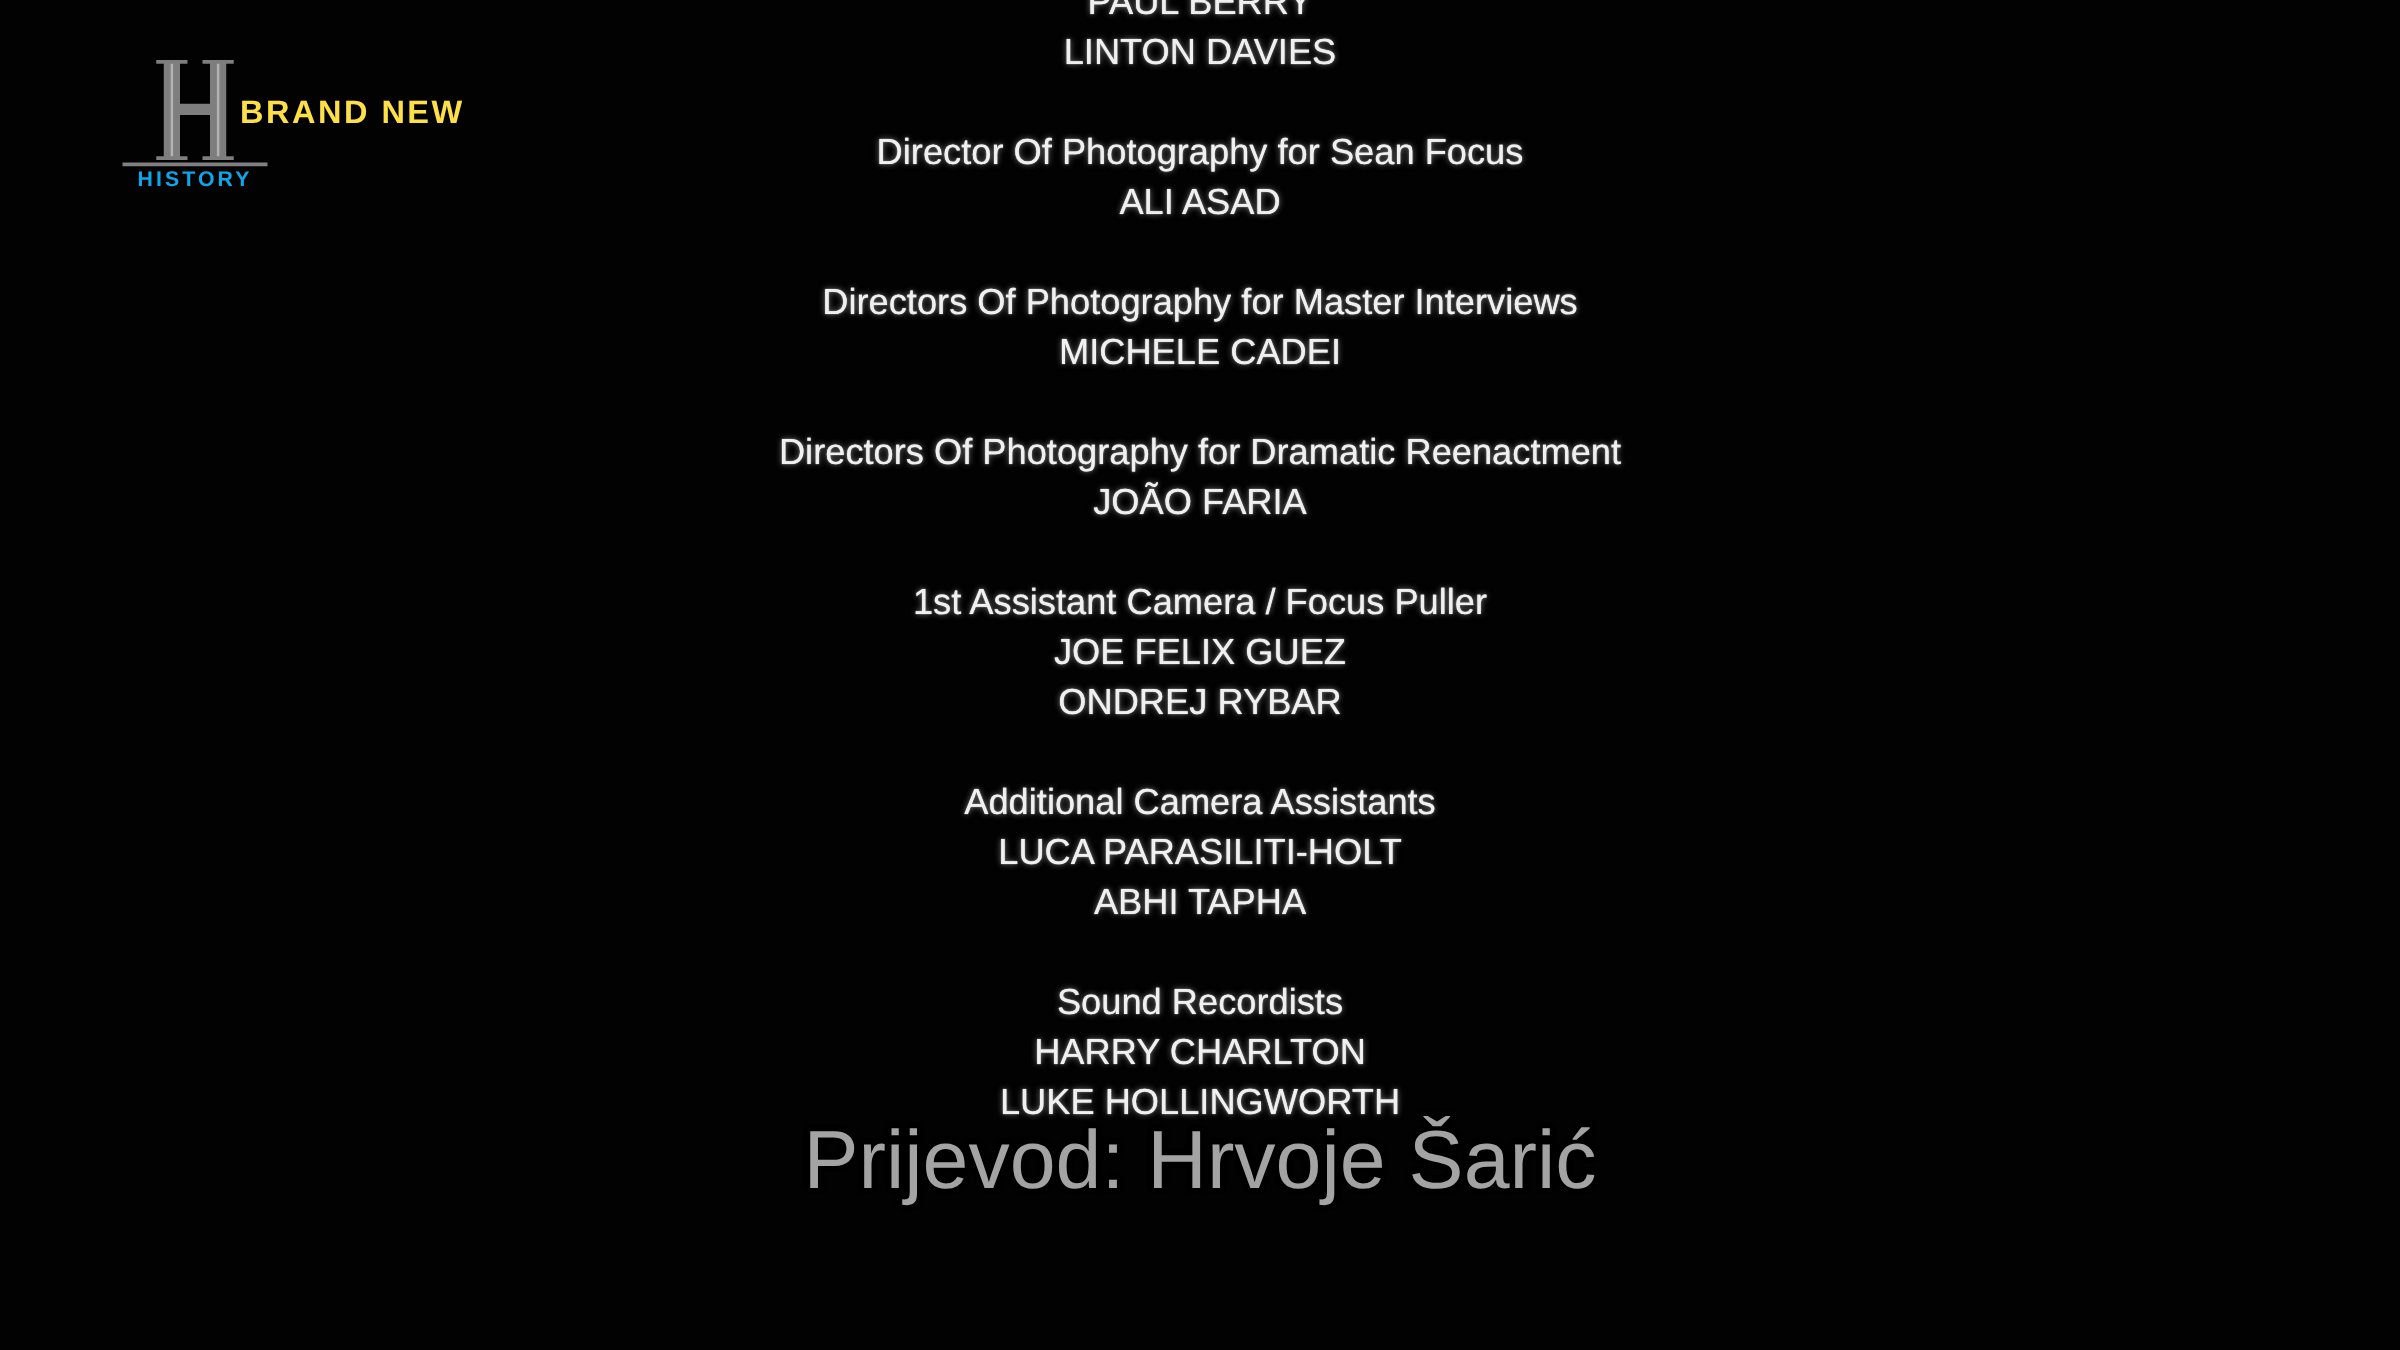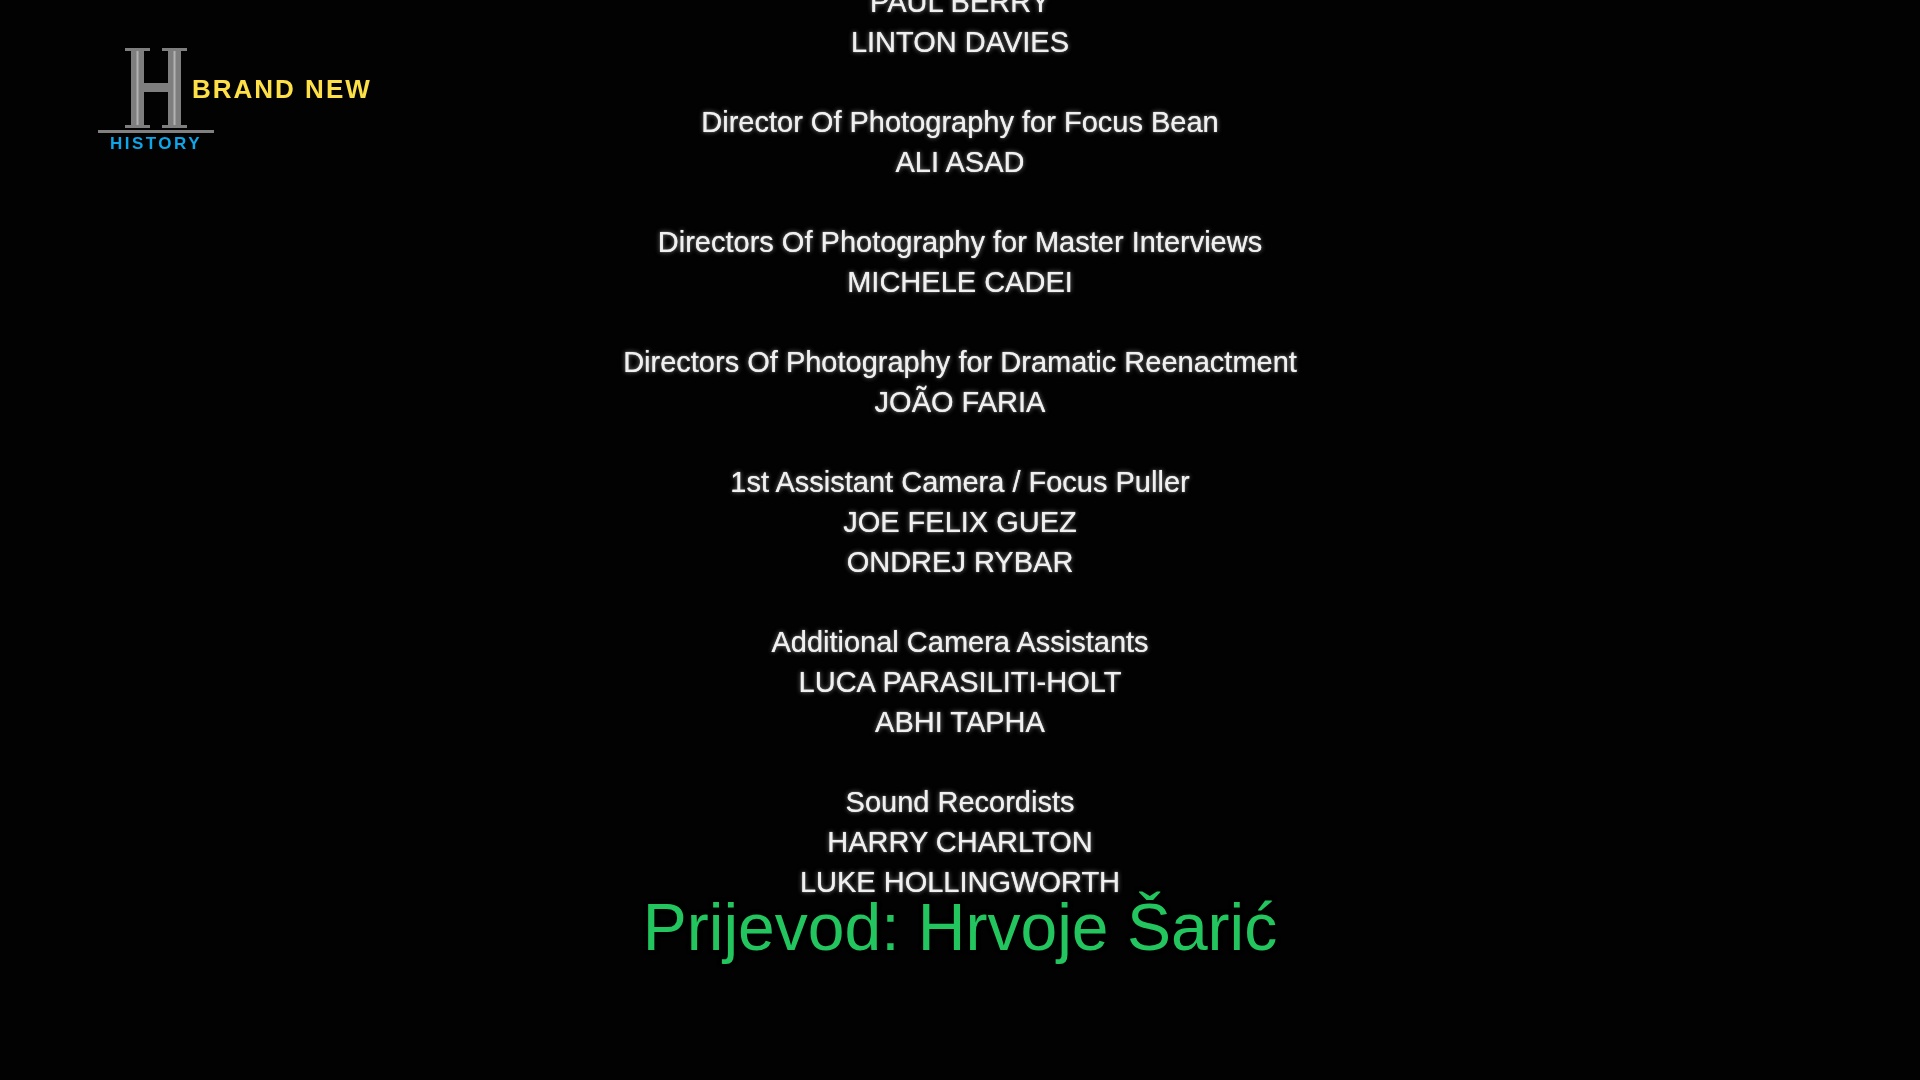--- a/index.html
+++ b/index.html
@@ -75,21 +75,21 @@
 
   
   .subtitle {
     position: absolute;
     left: 0;
     top: 891px;
     width: 100%;
     line-height: 72px;
     text-align: center;
     font-size: 66px;
-    color: #22c55e;
+    color: #a3a3a3;
     z-index: 5;
     white-space: nowrap;
     text-shadow: 2px 2px 3px rgba(0,0,0,0.85), -2px -2px 3px rgba(0,0,0,0.85),
                  2px -2px 3px rgba(0,0,0,0.85), -2px 2px 3px rgba(0,0,0,0.85);
   }
 </style>
 </head>
 <body>
 
 <div class="screen">
@@ -116,21 +116,21 @@
     </div>
     <div class="tagline">BRAND NEW</div>
   </div>
 
   <div class="credits" id="credits">
       <div class="section">
         <div class="line name">PAUL BERRY</div>
         <div class="line name">LINTON DAVIES</div>
       </div>
       <div class="section">
-        <div class="line header">Director Of Photography for Focus Bean</div>
+        <div class="line header">Director Of Photography for Sean Focus</div>
         <div class="line name">ALI ASAD</div>
       </div>
       <div class="section">
         <div class="line header">Directors Of Photography for Master Interviews</div>
         <div class="line name">MICHELE CADEI</div>
       </div>
       <div class="section">
         <div class="line header">Directors Of Photography for Dramatic Reenactment</div>
         <div class="line name">JOÃO FARIA</div>
       </div>

